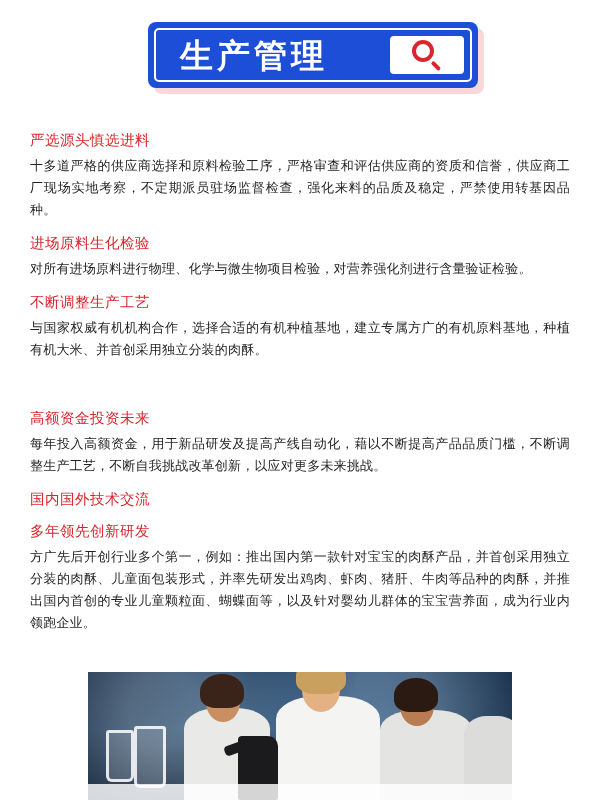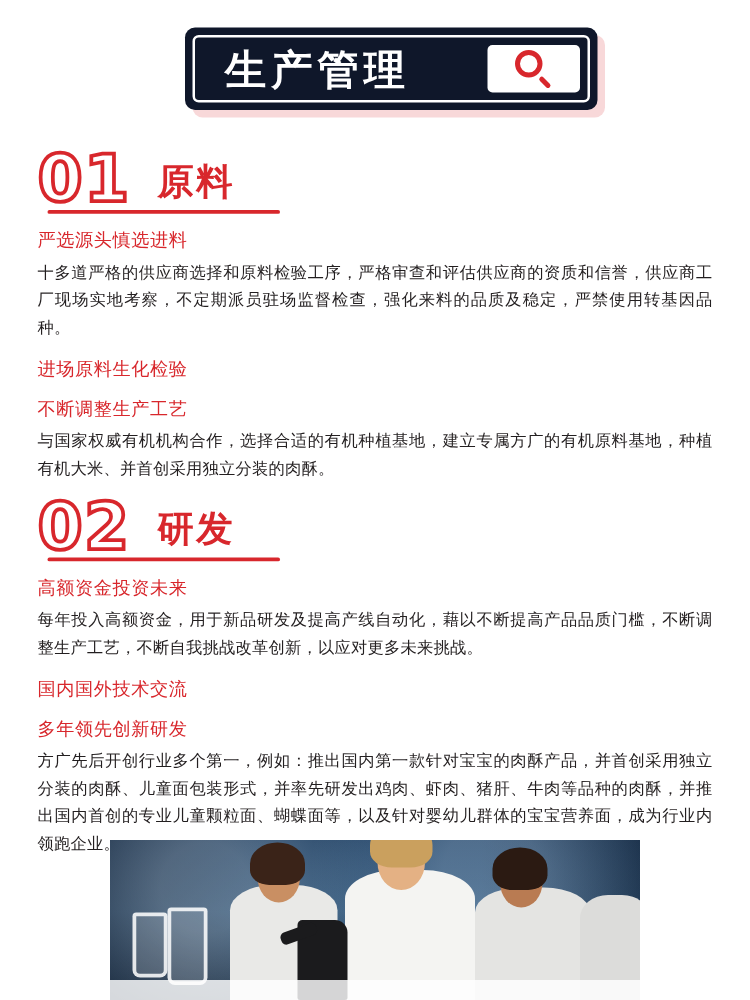--- a/index.html
+++ b/index.html
@@ -16,21 +16,21 @@
     position: relative;
   }
 
   
   .banner {
     position: absolute;
     top: 22px;
     left: 148px;
     width: 330px;
     height: 66px;
-    background: #0f172a;
+    background: #1d4ed8;
     border-radius: 8px;
     box-shadow: 6px 6px 0 rgba(216,39,44,0.18);
   }
   .banner-inner {
     position: absolute;
     top: 6px;
     left: 6px;
     right: 6px;
     bottom: 6px;
     border: 2px solid #ffffff;
@@ -231,43 +231,34 @@
     <div class="banner-search">
       <span class="mag">
         <span class="circle"></span>
         <span class="handle"></span>
       </span>
     </div>
   </div>
 </div>
 
 <div style="position:absolute; top:118px; left:0; right:0;">
-  <div class="section-head">
-    <div class="sec-num">01</div>
-    <div class="sec-title">原料</div>
-    <div class="sec-underline w1"></div>
-  </div>
 
   <div class="block">
     <div class="sub-title">严选源头慎选进料</div>
     <p class="para">十多道严格的供应商选择和原料检验工序，严格审查和评估供应商的资质和信誉，供应商工厂现场实地考察，不定期派员驻场监督检查，强化来料的品质及稳定，严禁使用转基因品种。</p>
 
     <div class="sub-title">进场原料生化检验</div>
+    <p class="para">对所有进场原料进行物理、化学与微生物项目检验，对营养强化剂进行含量验证检验。</p>
 
     <div class="sub-title">不断调整生产工艺</div>
     <p class="para">与国家权威有机机构合作，选择合适的有机种植基地，建立专属方广的有机原料基地，种植有机大米、并首创采用独立分装的肉酥。</p>
   </div>
 </div>
 
 <div style="position:absolute; top:396px; left:0; right:0;">
-  <div class="section-head">
-    <div class="sec-num">02</div>
-    <div class="sec-title">研发</div>
-    <div class="sec-underline w2"></div>
-  </div>
 
   <div class="block">
     <div class="sub-title">高额资金投资未来</div>
     <p class="para">每年投入高额资金，用于新品研发及提高产线自动化，藉以不断提高产品品质门槛，不断调整生产工艺，不断自我挑战改革创新，以应对更多未来挑战。</p>
 
     <div class="sub-title">国内国外技术交流</div>
 
     <div class="sub-title">多年领先创新研发</div>
     <p class="para">方广先后开创行业多个第一，例如：推出国内第一款针对宝宝的肉酥产品，并首创采用独立分装的肉酥、儿童面包装形式，并率先研发出鸡肉、虾肉、猪肝、牛肉等品种的肉酥，并推出国内首创的专业儿童颗粒面、蝴蝶面等，以及针对婴幼儿群体的宝宝营养面，成为行业内领跑企业。</p>
   </div>

